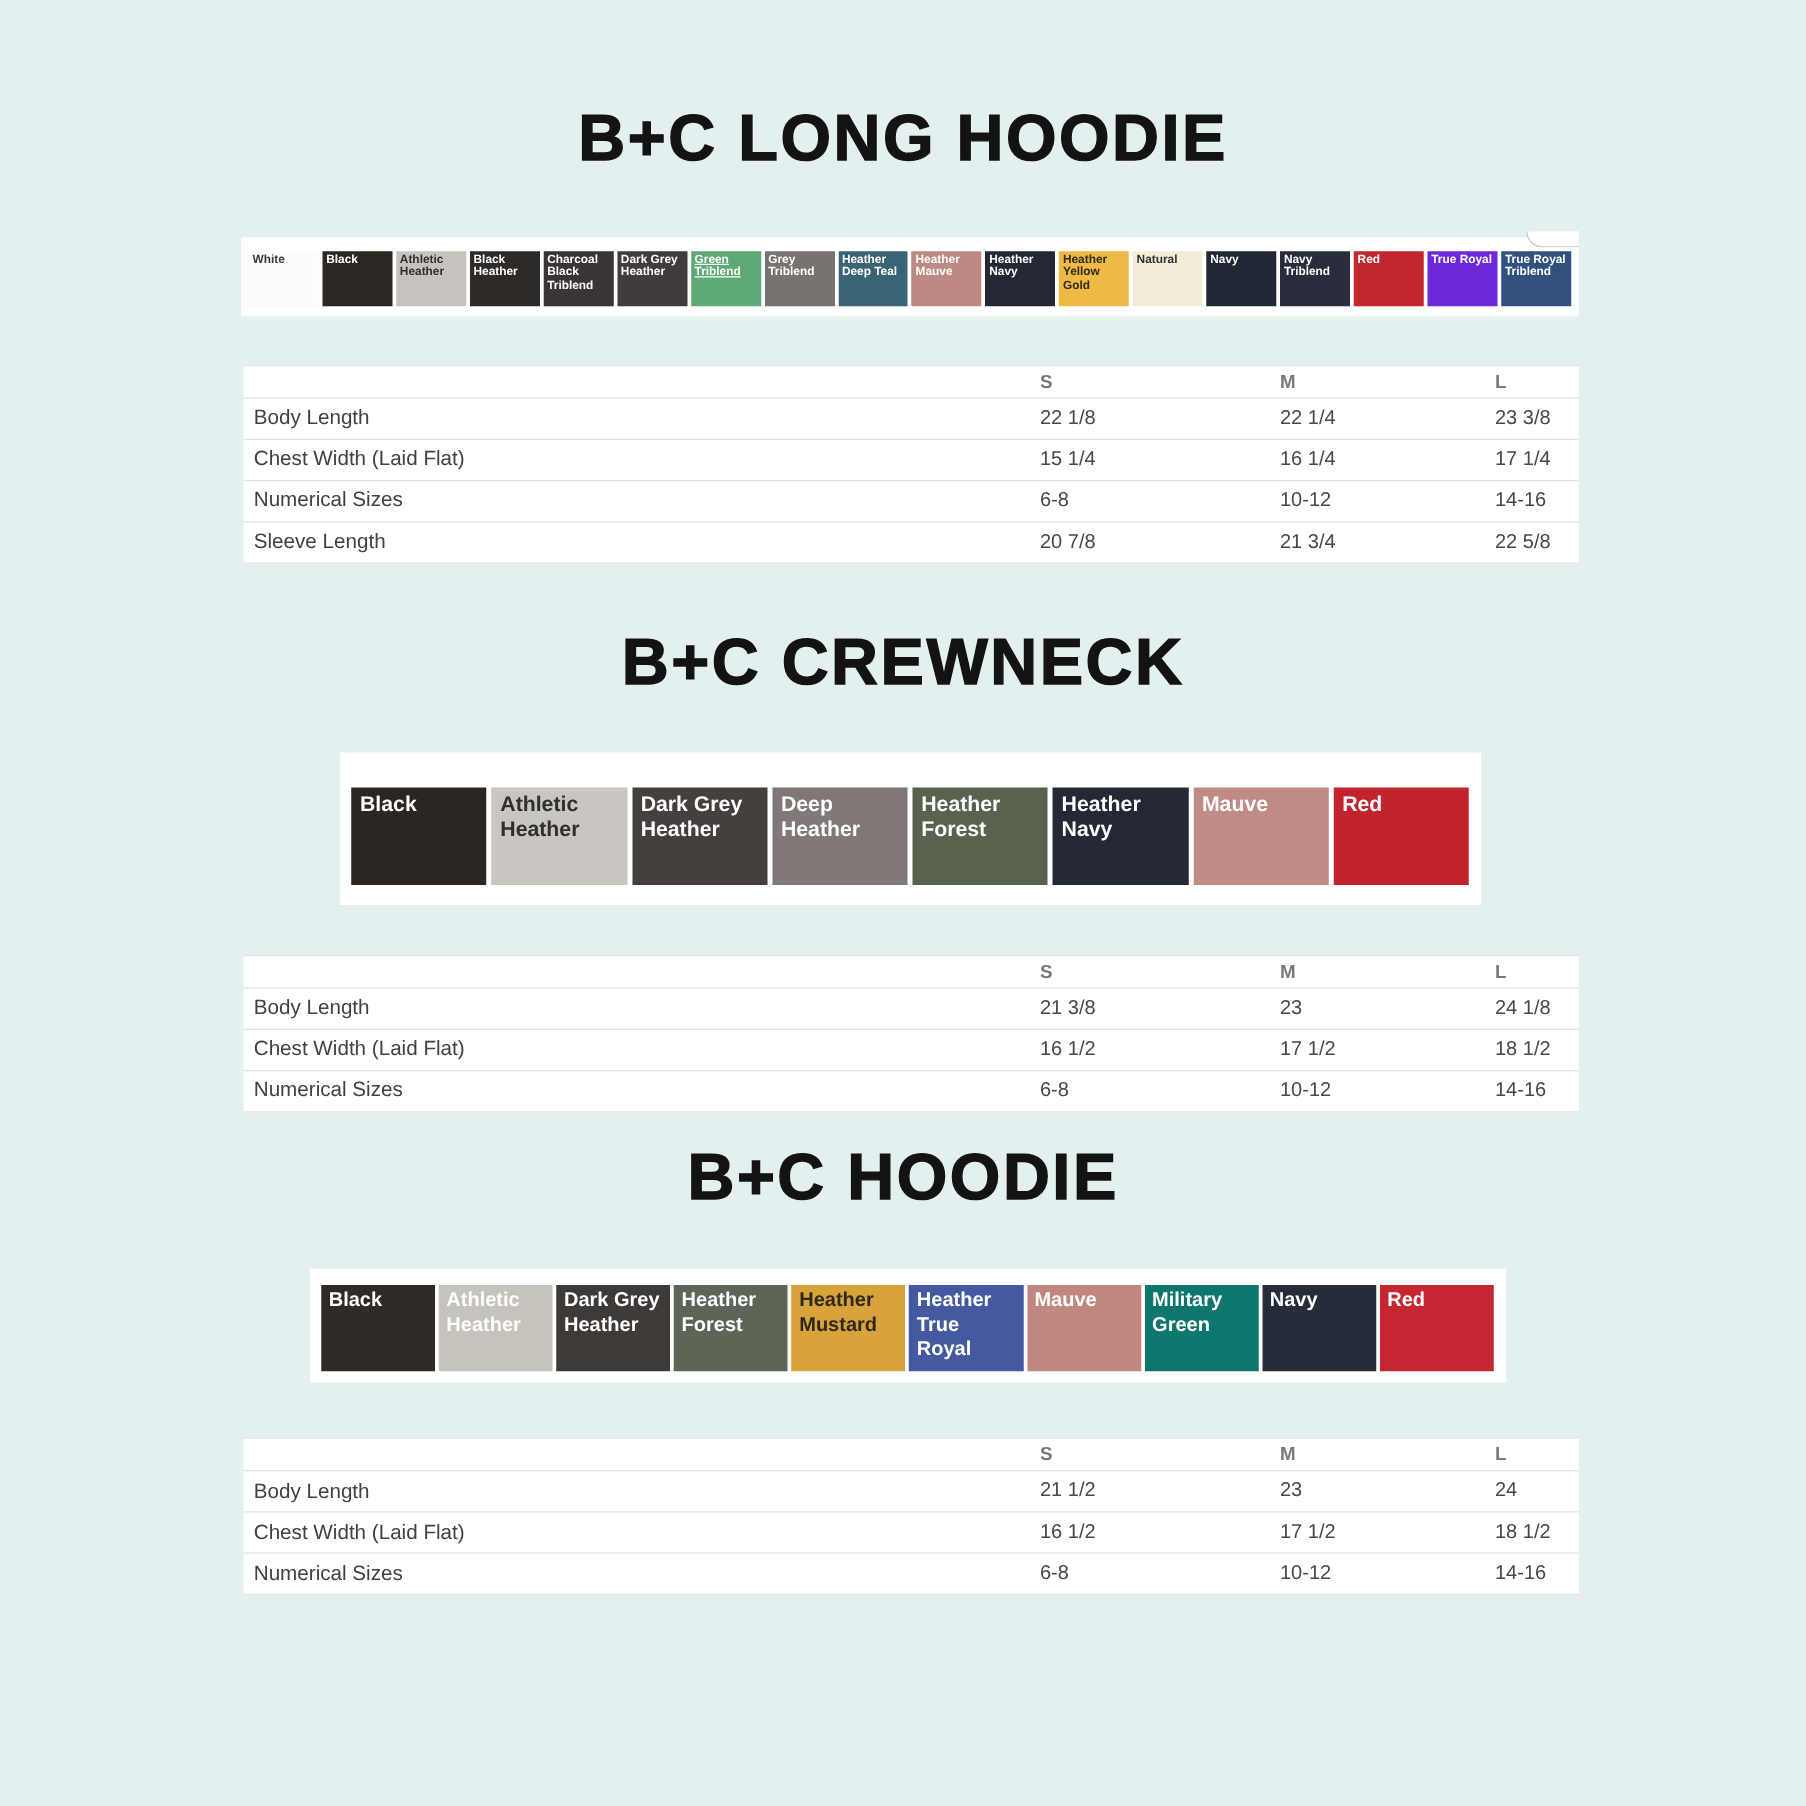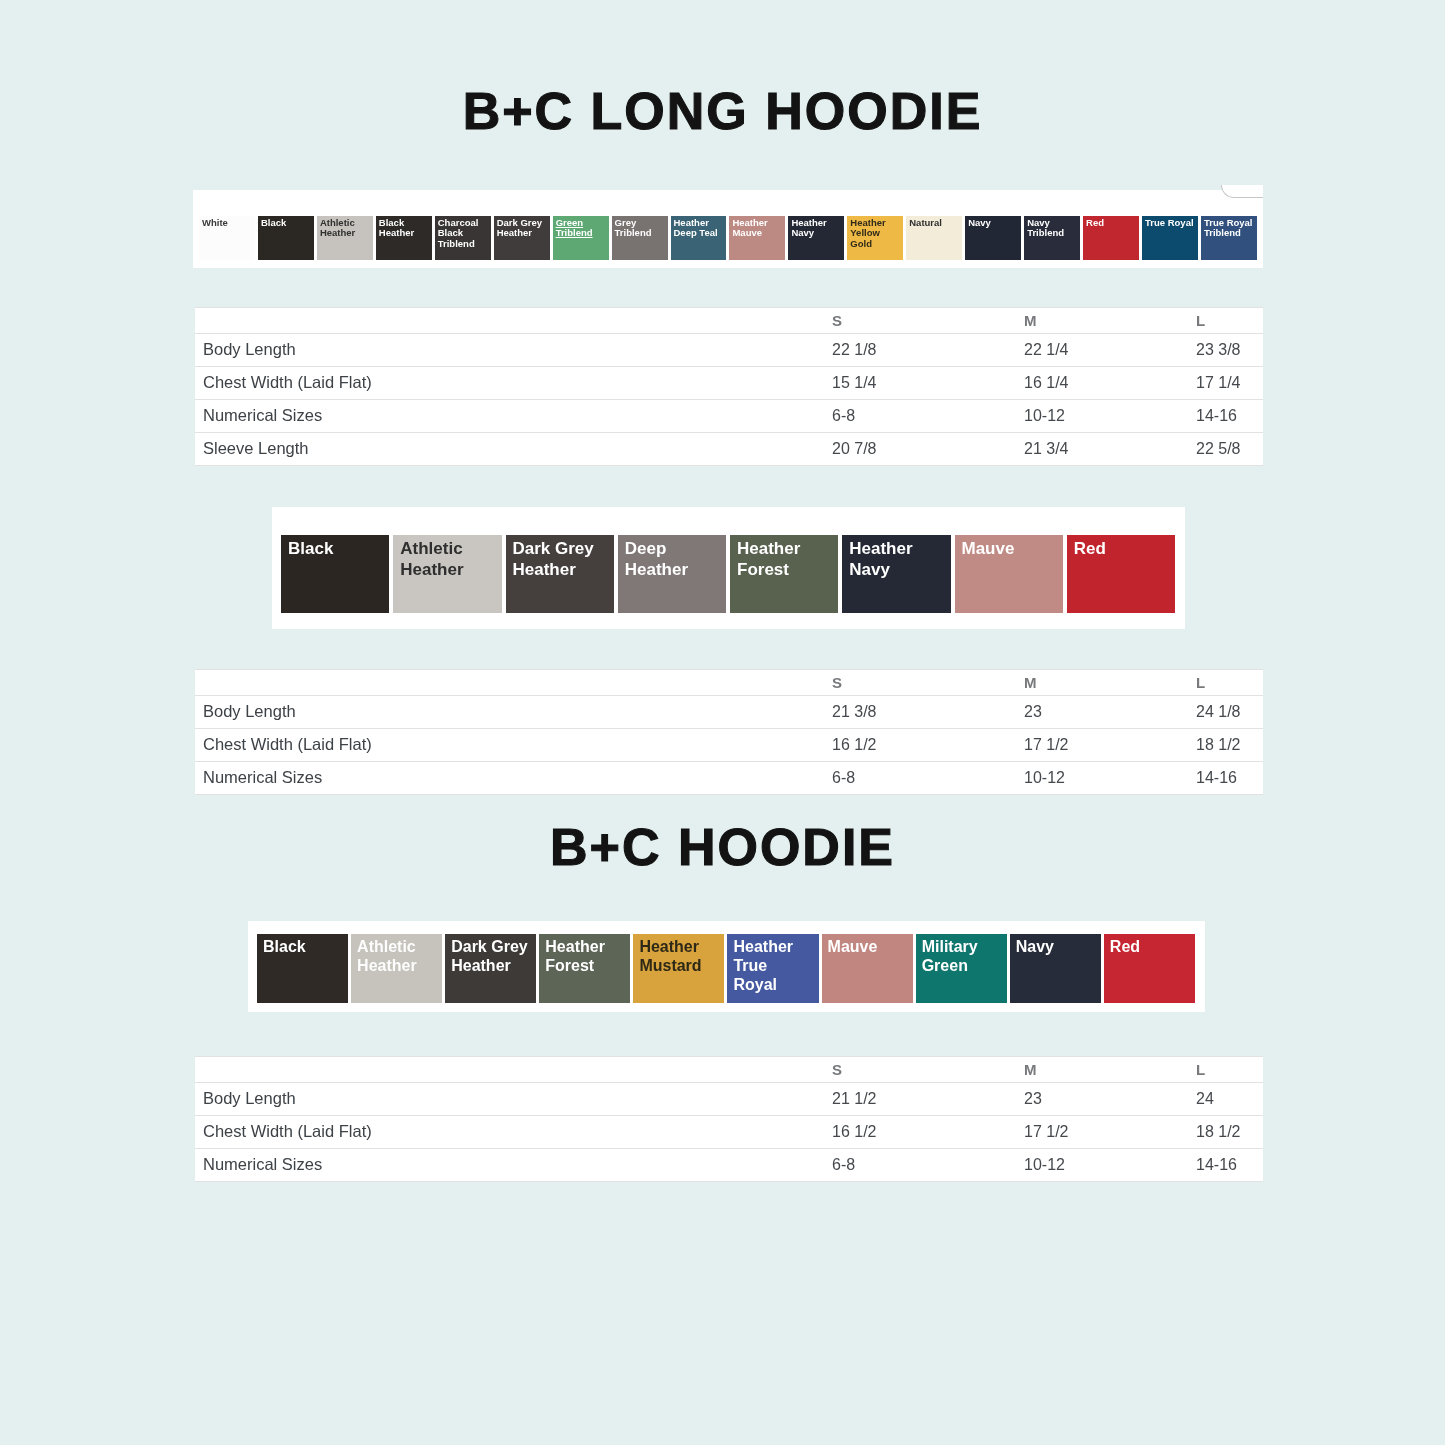--- a/index.html
+++ b/index.html
@@ -23,21 +23,21 @@
   #title-hd { margin-top: 23px; }
 
   
   .strip { background: #ffffff; position: relative; }
   .strip-inner { display: flex; }
   .swatch { display: flex; flex-direction: column; overflow: hidden; }
   .swatch-label { font-weight: 600; display: block; }
 
   #strip-ls { width: 1070px; margin: 48px 0 0 193px; padding: 11px 6px 8px 6px; }
   #strip-ls .strip-inner { gap: 3px; }
-  #strip-ls .swatch { flex: 1 1 0; height: 44px; margin-top: 15px; }
+  #strip-ls .swatch { flex: 1 1 0; height: 44px; }
   #strip-ls .swatch-label { font-size: 9.5px; line-height: 1.12; padding: 2px 1px 0 3px; }
 
   #strip-cn { width: 913px; margin: 41px 0 0 272px; padding: 28px 10px 16px 9px; }
   #strip-cn .strip-inner { gap: 4px; }
   #strip-cn .swatch { flex: 1 1 0; height: 78px; }
   #strip-cn .swatch-label { font-size: 17px; line-height: 1.22; padding: 4px 4px 0 7px; }
 
   #strip-hd { width: 957px; margin: 43px 0 0 248px; padding: 13px 10px 9px 9px; }
   #strip-hd .strip-inner { gap: 3px; }
   #strip-hd .swatch { flex: 1 1 0; height: 69px; }
@@ -128,21 +128,21 @@
         </div>
         <div class="swatch" style="background: rgb(34, 39, 54);">
           <span class="swatch-label" style="color: rgb(255, 255, 255);">Navy</span>
         </div>
         <div class="swatch" style="background: rgb(41, 45, 59);">
           <span class="swatch-label" style="color: rgb(255, 255, 255);">Navy Triblend</span>
         </div>
         <div class="swatch" style="background: rgb(193, 39, 47);">
           <span class="swatch-label" style="color: rgb(255, 255, 255);">Red</span>
         </div>
-        <div class="swatch" style="background: #0c4a6e;">
+        <div class="swatch" style="background: #6d28d9;">
           <span class="swatch-label" style="color: rgb(255, 255, 255);">True Royal</span>
         </div>
         <div class="swatch" style="background: rgb(49, 80, 126);">
           <span class="swatch-label" style="color: rgb(255, 255, 255);">True Royal Triblend</span>
         </div>
       </div>
   </div>
 
   <table id="table-ls" class="size-table">
     <tbody>
@@ -174,20 +174,21 @@
           <td class="row-label">Sleeve Length</td>
           <td>20 7/8</td>
           <td>21 3/4</td>
           <td>22 5/8</td>
         </tr>
       </tbody>
   </table>
 </div>
 
 <div>
+  <h1 id="title-cn" class="section-title">B+C CREWNECK</h1>
 
   <div id="strip-cn" class="strip">
     <div class="strip-inner">
         <div class="swatch" style="background: rgb(43, 38, 34);">
           <span class="swatch-label" style="color: rgb(255, 255, 255);">Black</span>
         </div>
         <div class="swatch" style="background: rgb(201, 197, 192);">
           <span class="swatch-label" style="color: rgb(47, 47, 47);">Athletic Heather</span>
         </div>
         <div class="swatch" style="background: rgb(69, 63, 62);">

